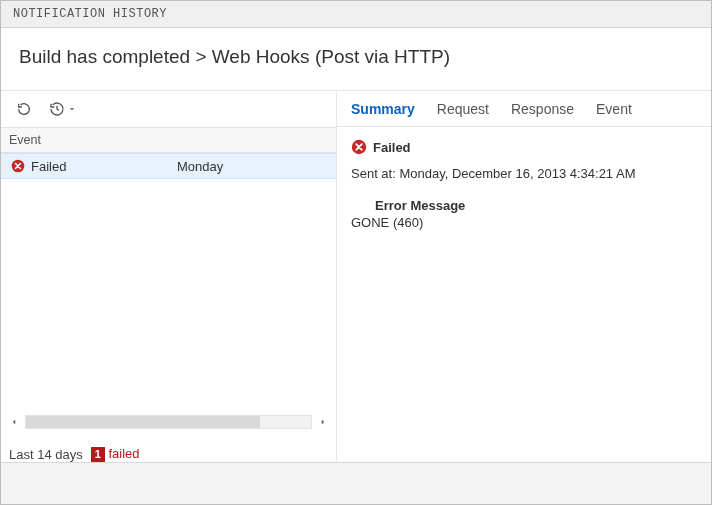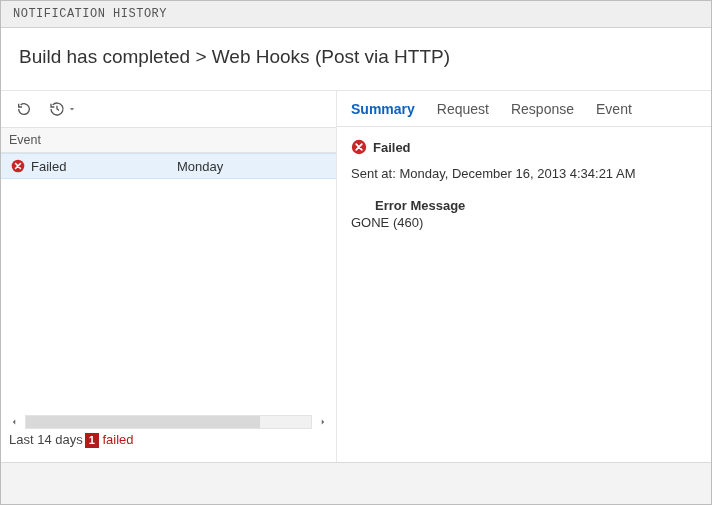--- a/index.html
+++ b/index.html
@@ -28,21 +28,21 @@
 
   .err-icon { width:14px; height:14px; }
   .err-icon circle { fill:#c62828; }
   .err-icon path { stroke:#fff; stroke-width:2.2; stroke-linecap:round; }
 
   .hscroll { height:20px; display:flex; align-items:center; padding:0 6px; gap:4px; }
   .hs-btn { width:14px; height:14px; color:#666; display:flex; align-items:center; justify-content:center; cursor:pointer; }
   .hs-track { flex:1; height:14px; background:#f1f1f1; border:1px solid #e3e3e3; position:relative; }
   .hs-thumb { position:absolute; left:0; top:0; bottom:0; width:82%; background:#d9d9d9; }
 
-  .statusbar { height:30px; display:flex; align-items:flex-start; gap:2px; padding:0 8px; font-size:13px; color:#444; }
+  .statusbar { height:30px; display:flex; align-items:flex-end; gap:8px; padding:0 8px; font-size:13px; color:#444; }
   .badge { background:#b31b1b; color:#fff; font-weight:600; font-size:11px; padding:0 4px; line-height:15px; height:15px; display:inline-block; }
   .failed-link { color:#b31b1b; }
 
   .tabs { height:36px; display:flex; align-items:center; gap:22px; padding:0 14px; border-bottom:1px solid #e5e5e5; font-size:14px; }
   .tab { color:#555; cursor:pointer; }
   .tab.active { color:#0b61c4; font-weight:600; }
 
   .detail { padding:12px 14px; font-size:13px; color:#333; overflow:hidden; white-space:normal; }
   .detail-header { display:flex; align-items:center; gap:6px; font-weight:600; margin-bottom:10px; }
   .detail-header .err-icon { width:16px; height:16px; }

